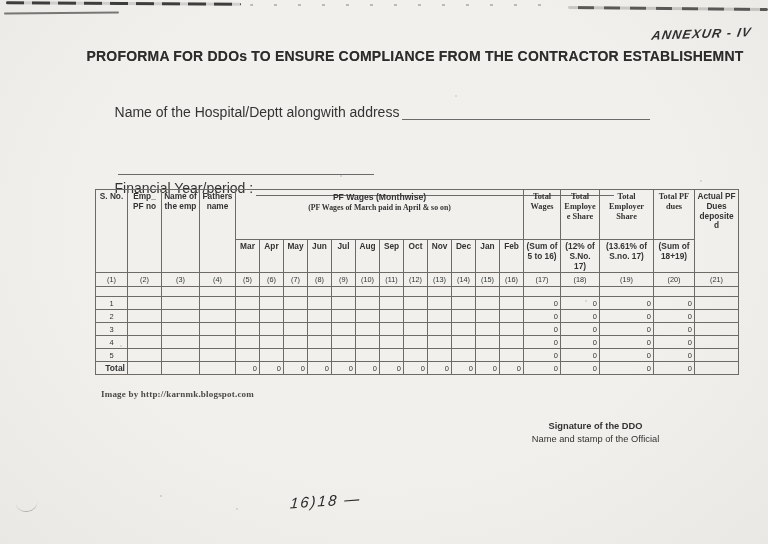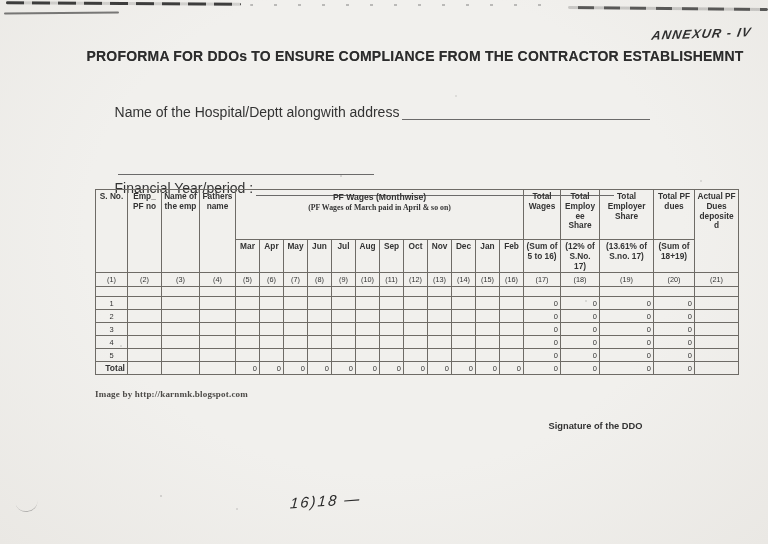--- a/index.html
+++ b/index.html
@@ -54,34 +54,34 @@
   
   table.pf { position:absolute; left:95px; top:189px; border-collapse:collapse;
     table-layout:fixed; width:644px; }
   table.pf th, table.pf td { border:1px solid #6e6b66; padding:0 2px; overflow:hidden;
     overflow-wrap:break-word; }
   table.pf thead tr.h1 { height:50px; }
   table.pf thead tr.h2 { height:33px; }
   table.pf thead tr.nums { height:14px; }
   table.pf th { font-size:8.3px; font-weight:bold; color:#333; vertical-align:top;
     text-align:center; line-height:1.18; padding-top:2px; }
-  th.left { text-align:left; padding-left:3px; }
+  th.left { text-align:left; padding-left:3px;font-family:Liberation Serif, serif; }
   th.group .gtitle { font-size:8.6px; font-weight:bold; }
   th.group .gnote { font-size:7.8px; font-weight:bold; margin-top:1px;font-family:Liberation Serif, serif; }
   th.month { font-size:6.9px; font-weight:600; vertical-align:middle; padding-top:0; }
   th.formula { font-size:6.3px; font-weight:400; vertical-align:middle; padding:0 1px; line-height:1.2; }
   tr.nums td { font-size:7.3px; text-align:center; vertical-align:middle; padding:0; color:#333; }
   table.pf tbody td { height:13px; font-size:7.5px; color:#333; vertical-align:middle; }
   table.pf tbody tr.spacer td { height:10px; }
   td.num { text-align:right; padding-right:3px; }
   td.sno { text-align:center; font-size:8px; }
   tr.total td.sno { font-weight:bold; text-align:right; padding-left:2px; font-size:8.5px; }
 
   
-  .attribution { position:absolute; left:95px; top:389px; font-family:"Liberation Serif", serif;
+  .attribution { position:absolute; left:101px; top:389px; font-family:"Liberation Serif", serif;
     font-weight:bold; font-size:9px; color:#4c4a47; letter-spacing:.2px; }
   .signature { position:absolute; left:518px; top:420px; width:155px; text-align:center;
     font-size:9.3px; color:#333; line-height:1.45; }
   .signature .l1 { font-weight:600; }
 </style>
 </head>
 <body>
 
 <div class="page">
 
@@ -353,17 +353,18 @@
           <td class="num">0</td>
           <td></td>
         </tr>
       </tbody>
   </table>
 
   <div class="attribution">Image by http://karnmk.blogspot.com</div>
 
   <div class="signature">
     <div class="l1">Signature of the DDO</div>
+    <div class="l2">Name and stamp of the Official</div>
   </div>
 
   <div class="hw-bottom">16)18 —</div>
 
 </div>
 
 </body></html>

